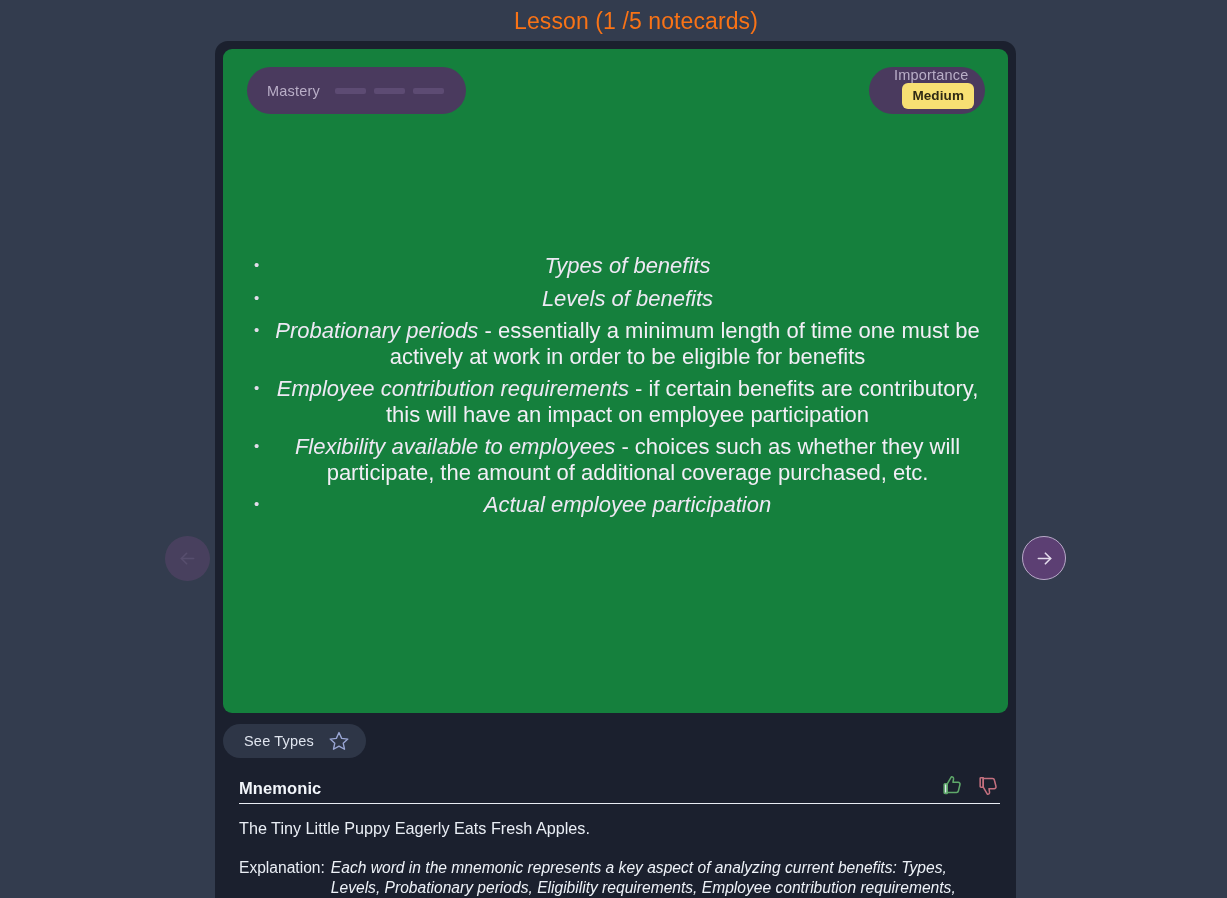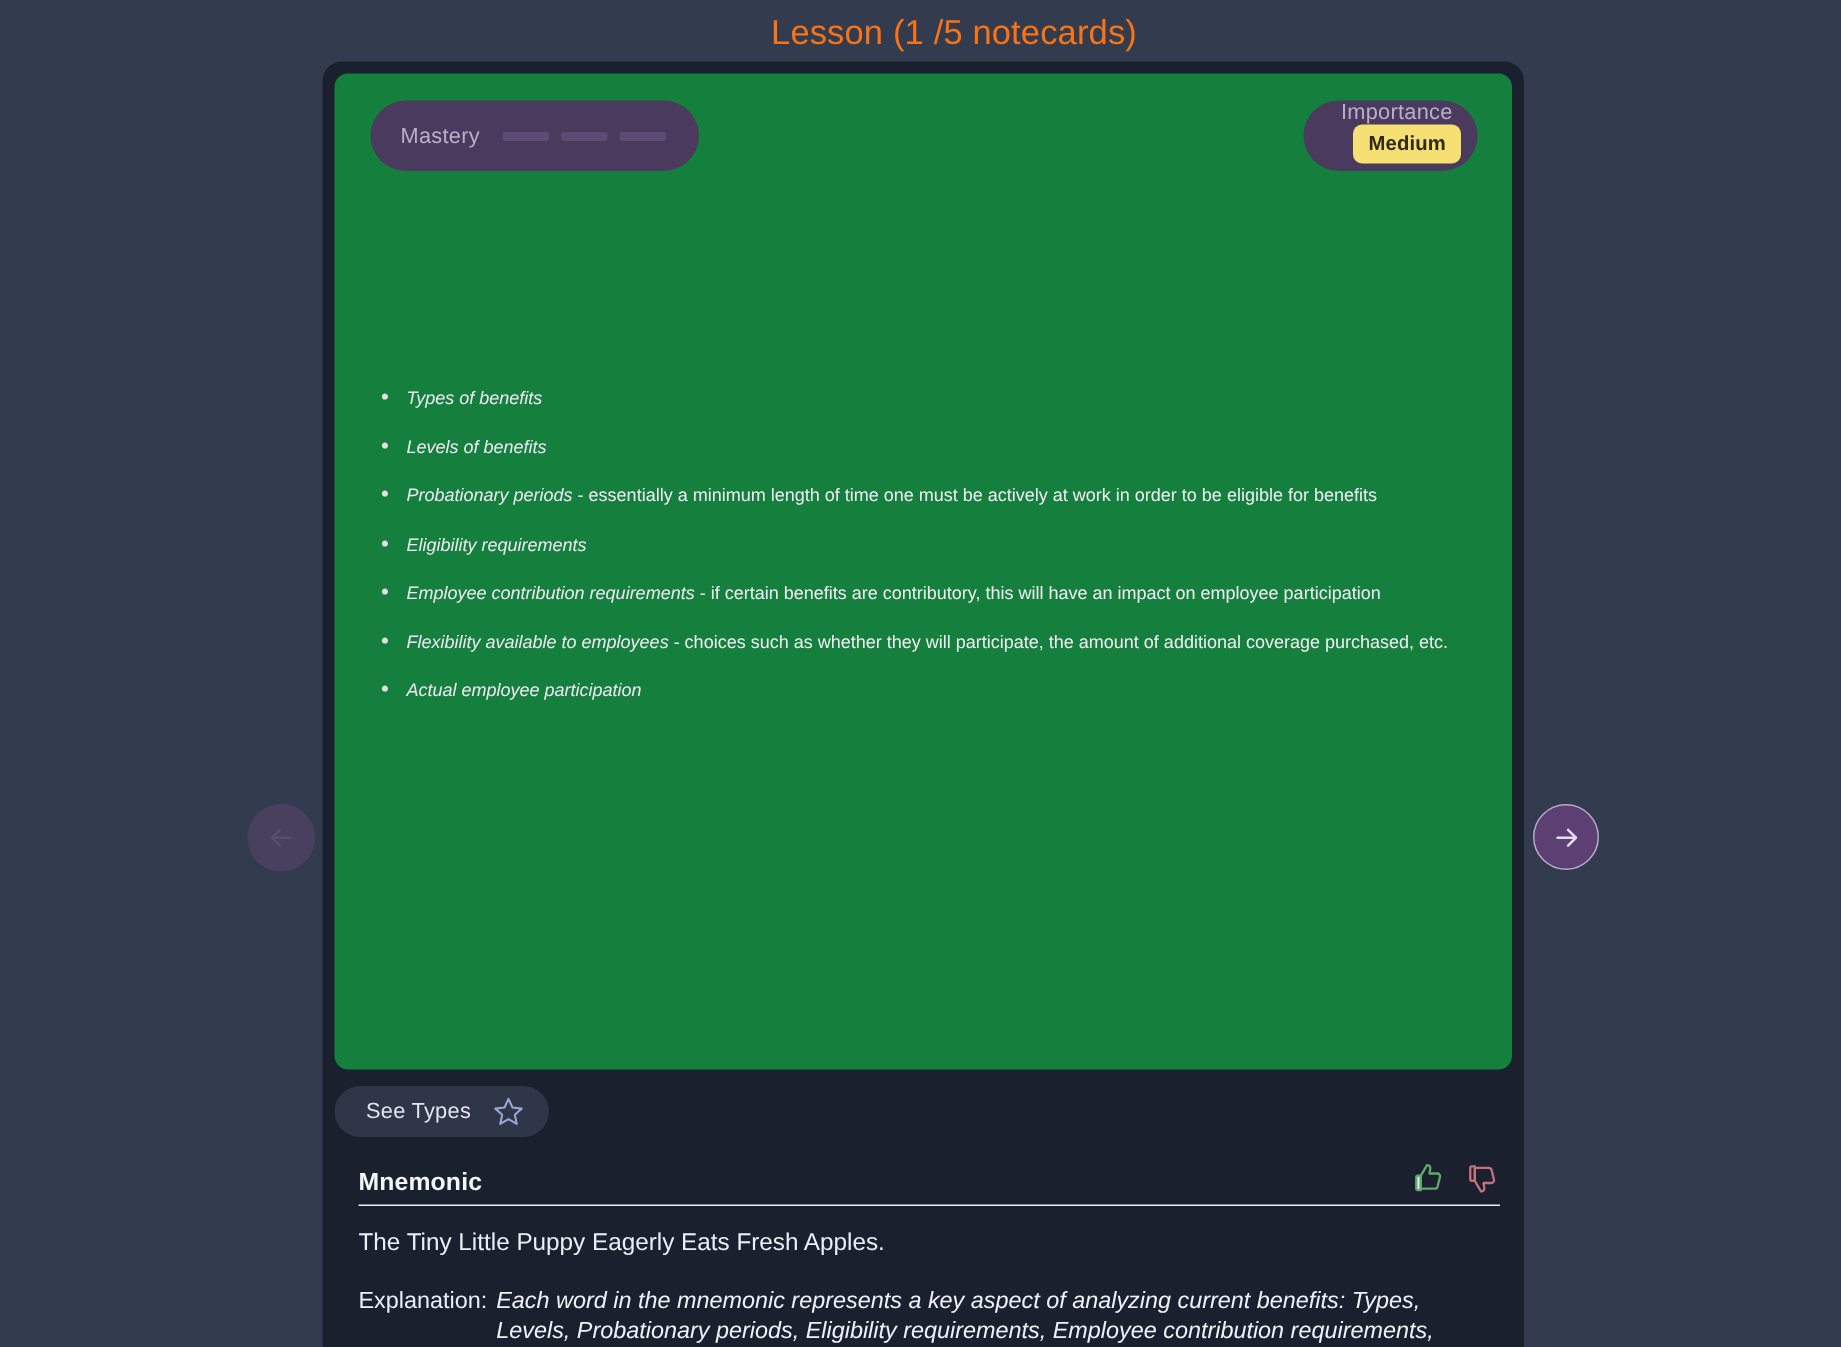--- a/index.html
+++ b/index.html
@@ -74,23 +74,24 @@
 
   
   .card-body {
     position: absolute; top: 204px; left: 24px; right: 24px;
   }
   .bullets { list-style: none; }
   .bullets li {
     position: relative;
     padding-left: 24px;
     margin-bottom: 7px;
-    font-size: 12px;
+    font-size: 22px;
     line-height: 25.5px;
     color: #f2eef6;
+    text-align: center;
   }
   .bullets li::before {
     content: "•";
     position: absolute; left: 7px; top: -1px;
     font-size: 15px; color: #e3dcea;
   }
   .bullets .term { font-style: italic; color: #eee8f4; }
   .bullets .desc { font-style: normal; }
 
   
@@ -188,21 +189,20 @@
           <span class="badge">Medium</span>
         </div>
 
       </div>
 
       <div class="card-body">
         <ul class="bullets">
           <li><span class="term">Types of benefits</span><span class="desc"></span></li>
           <li><span class="term">Levels of benefits</span><span class="desc"></span></li>
           <li><span class="term">Probationary periods</span><span class="desc"> - essentially a minimum length of time one must be actively at work in order to be eligible for benefits</span></li>
-          <li><span class="term">Eligibility requirements</span><span class="desc"></span></li>
           <li><span class="term">Employee contribution requirements</span><span class="desc"> - if certain benefits are contributory, this will have an impact on employee participation</span></li>
           <li><span class="term">Flexibility available to employees</span><span class="desc"> - choices such as whether they will participate, the amount of additional coverage purchased, etc.</span></li>
           <li><span class="term">Actual employee participation</span><span class="desc"></span></li>
         </ul>
       </div>
 
     </div>
 
     <div class="see-less-row">
       <div class="see-less">

